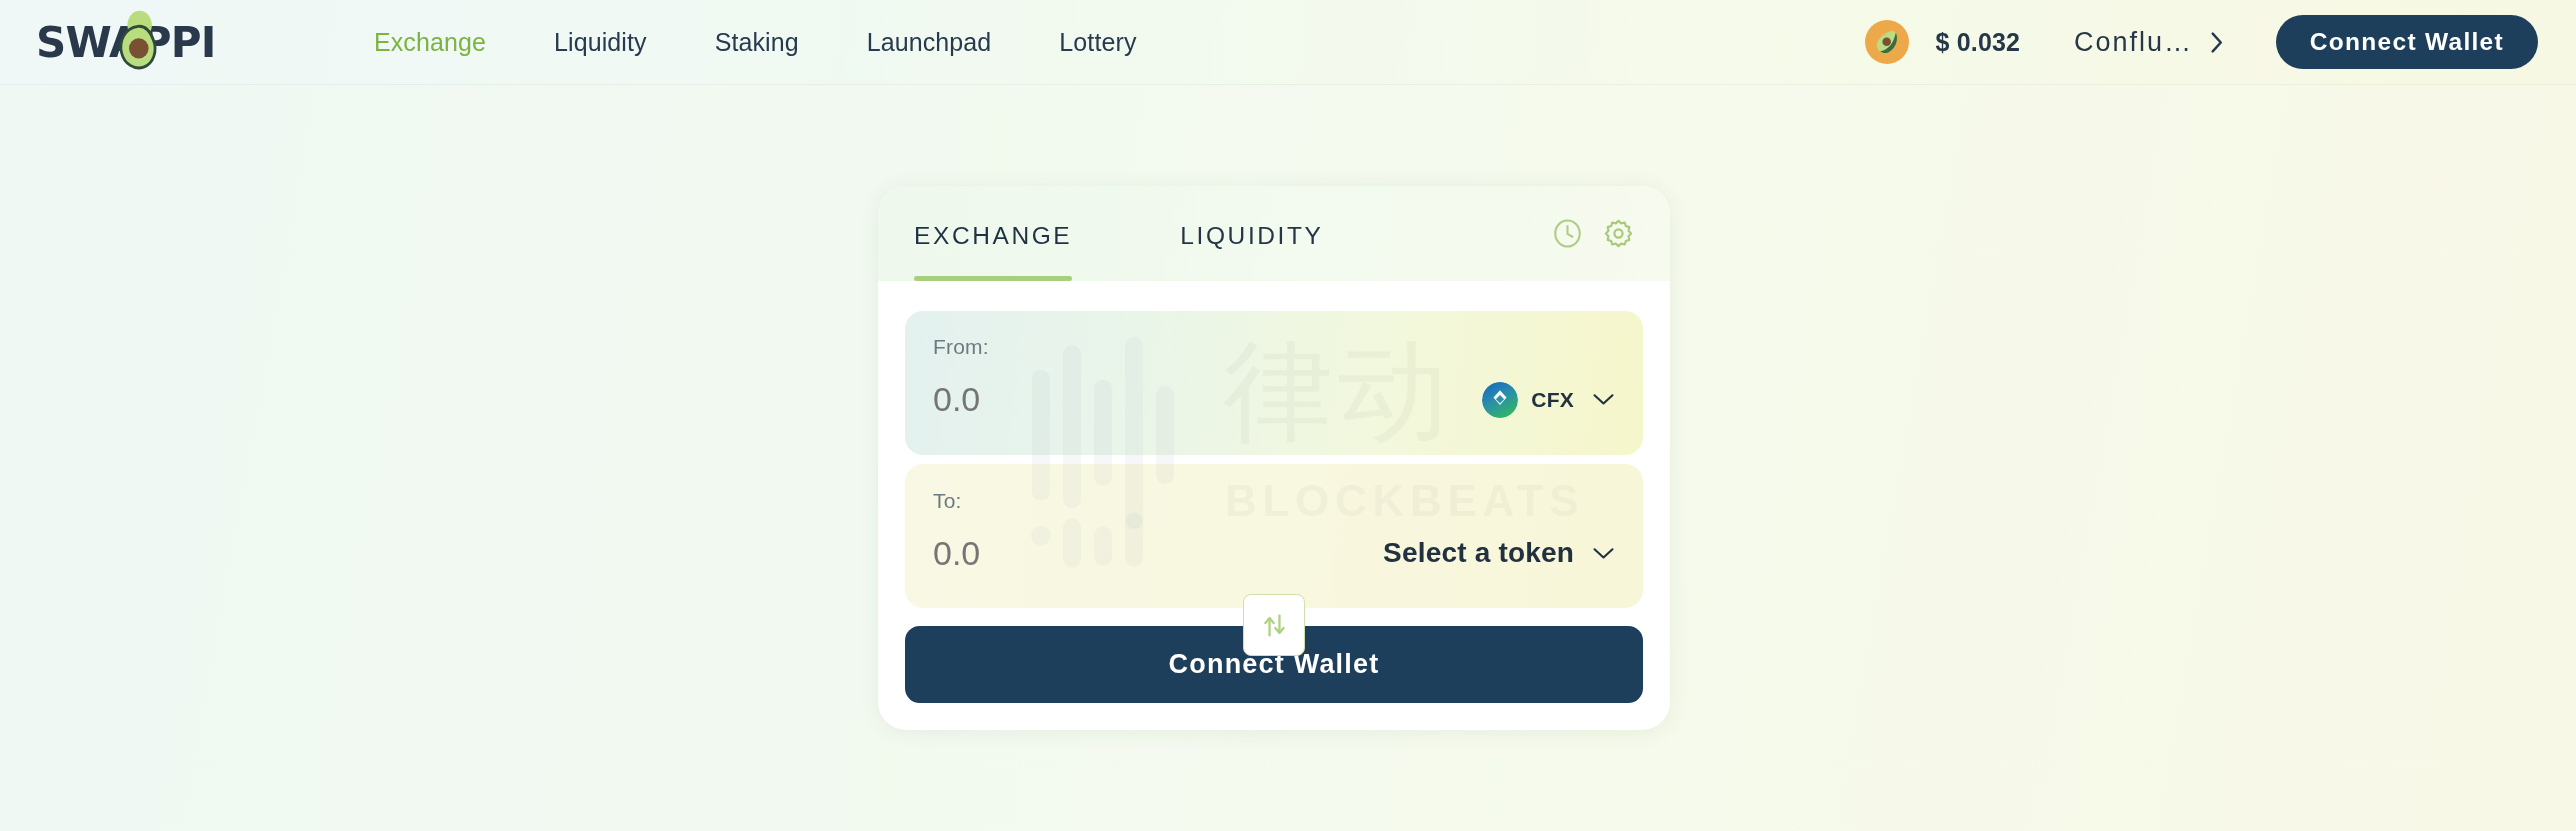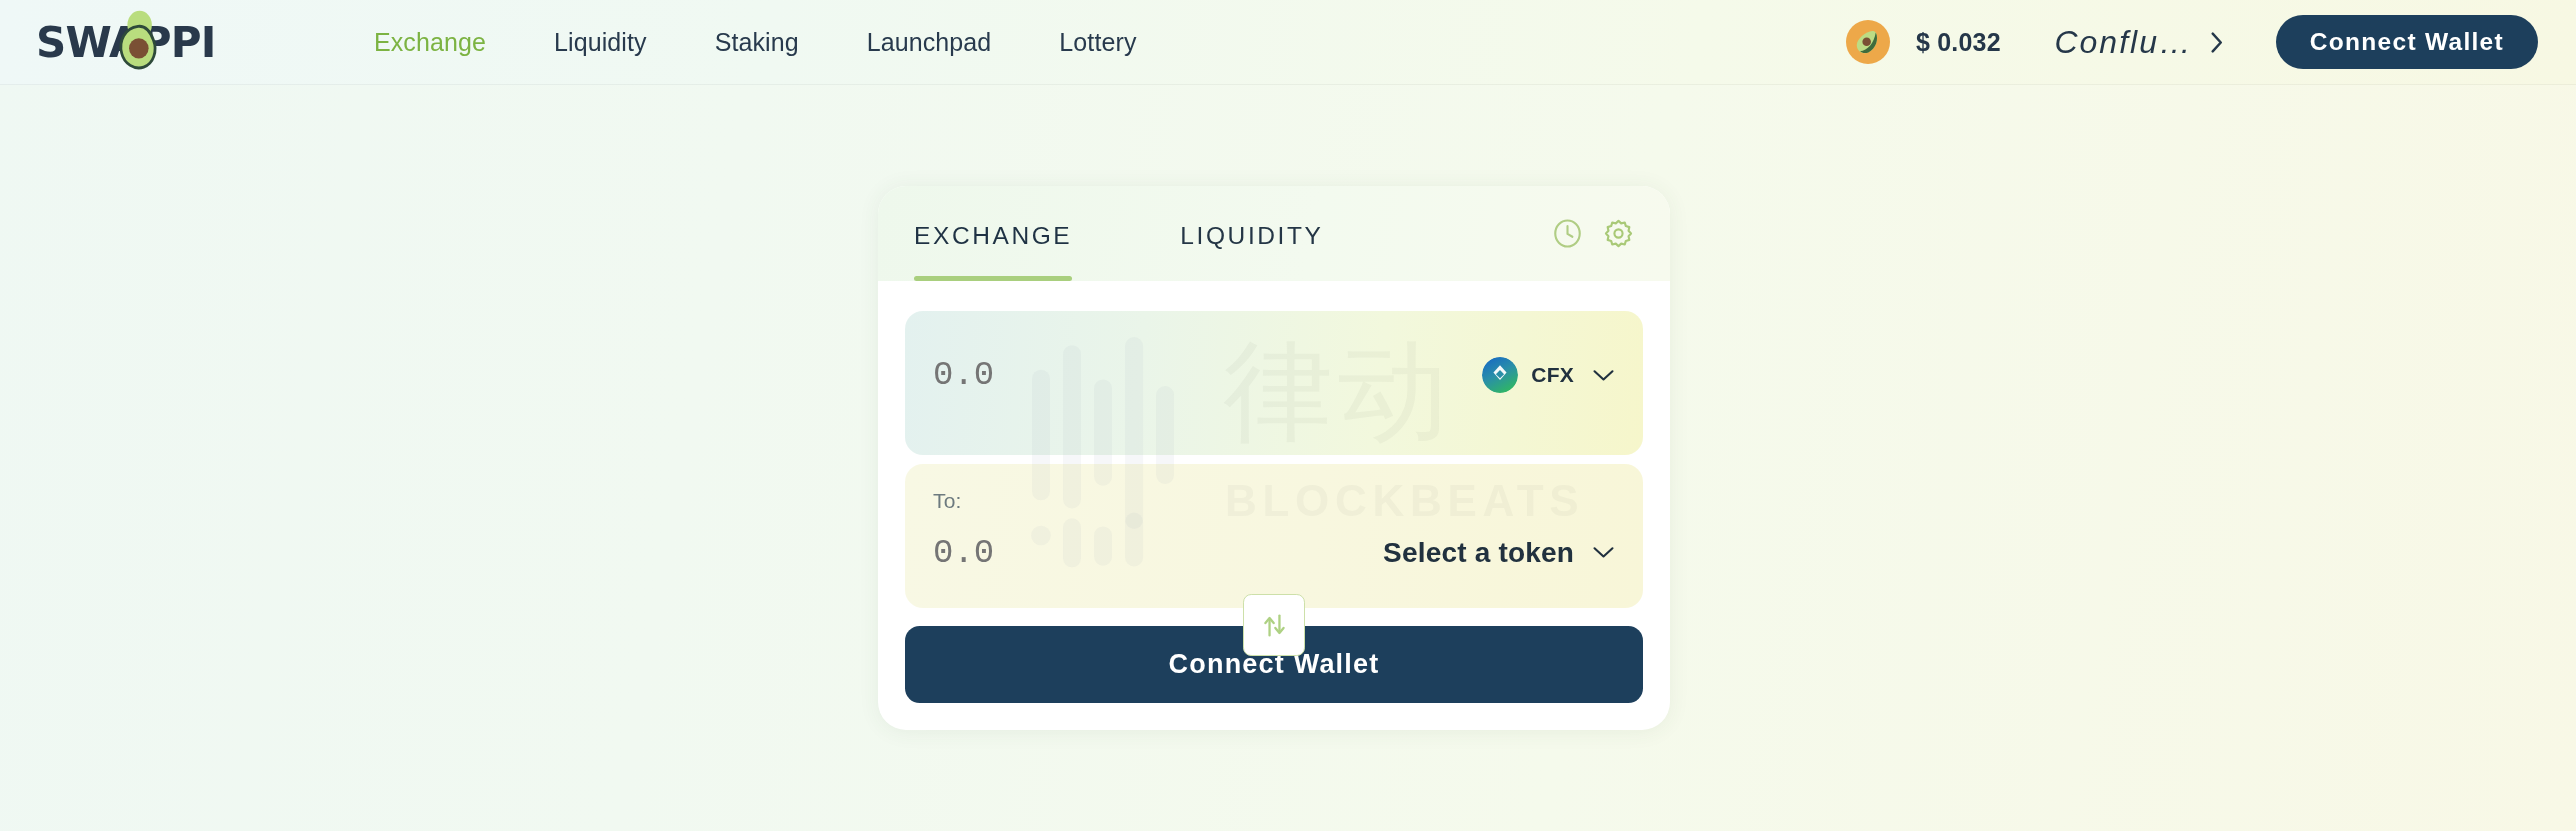--- a/index.html
+++ b/index.html
@@ -113,26 +113,25 @@
   }
   .network-select {
     display: flex;
     align-items: center;
     gap: 18px;
     margin-left: 39px;
     cursor: pointer;
     padding: 4.9px 6.5px;
   }
   .network-name {
-    font-size: 32px;
+    font-size: 27px;
     font-weight: 500;
     color: #253749;
     letter-spacing: 2px;
     white-space: nowrap;
-    font-style: italic;
   }
   .chevron-right {
     width: 12.3px; height: 21px;
     flex: none;
   }
   .connect-pill {
     margin-left: 46px;
     background: #1d3f5c;
     color: #ffffff;
     font-size: 24.5px;
@@ -239,21 +238,21 @@
     position: relative; z-index: 3;
   }
   .amount-input {
     font-size: 34px;
     color: #b4bcc0;
     font-weight: 400;
     background: transparent;
     border: none;
     outline: none;
     width: 442px;
-    font-family: Liberation Mono, monospace;
+    font-family: Liberation Sans, sans-serif;
     padding: 0;
   }
   .token-select {
     display: flex;
     align-items: center;
     gap: 13px;
     cursor: pointer;
     white-space: nowrap;
   }
   .token-logo {
@@ -406,20 +405,21 @@
             <circle cx="19" cy="19" r="5"></circle>
           </g>
         </svg>
       </div>
     </div>
 
     <div class="card-body">
 
       
       <div class="swap-panel panel-from">
+        <div class="panel-label">From:</div>
         <div class="panel-row">
           <input class="amount-input" type="text" placeholder="0.0" style="">
           <div class="token-select">
             <svg class="token-logo" viewBox="0 0 44 44">
               <defs>
                 <linearGradient id="cfxg" x1="0" y1="0" x2="0.55" y2="1">
                   <stop offset="0%" stop-color="#1464c8"></stop>
                   <stop offset="55%" stop-color="#2a8fa8"></stop>
                   <stop offset="100%" stop-color="#2fb36a"></stop>
                 </linearGradient>

